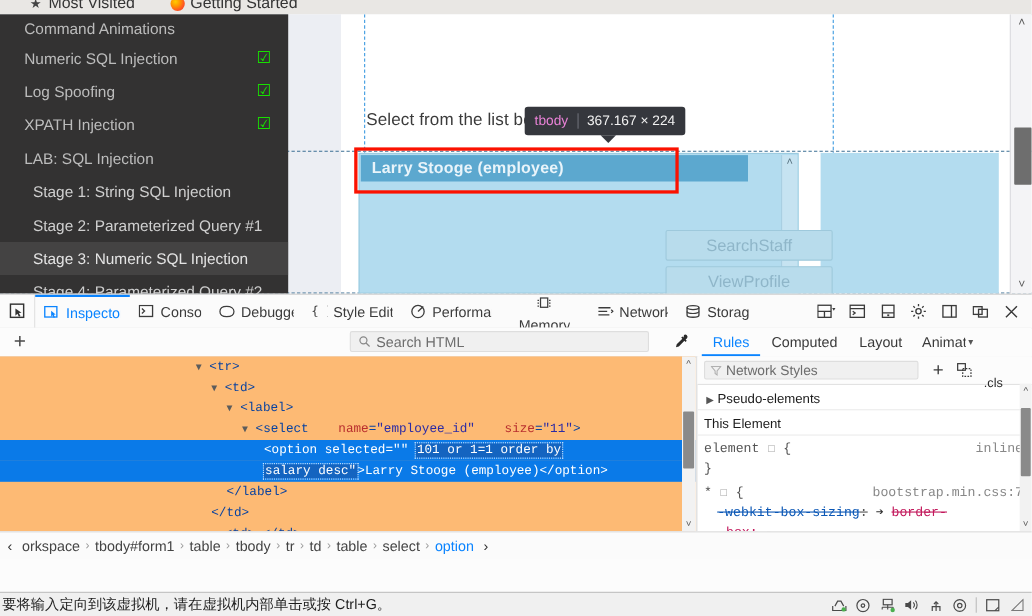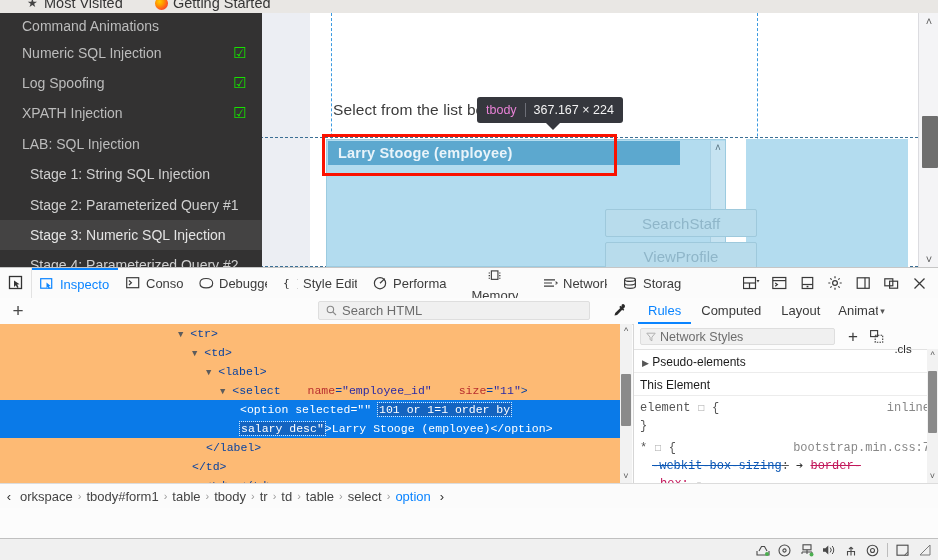--- a/index.html
+++ b/index.html
@@ -600,20 +600,21 @@
         <span class="bc-sep">›</span>
         <span class="bc-item">select</span>
         <span class="bc-sep">›</span>
         <span class="bc-item sel">option</span>
       </div>
     <div id="bc-next">›</div>
   </div>
 </div>
 
 <div id="vm-statusbar">
+  <div id="vm-msg">要将输入定向到该虚拟机，请在虚拟机内部单击或按 Ctrl+G。</div>
   <div id="vm-icons">
     <div class="vm-ic">
       <svg width="14" height="13" viewBox="0 0 14 13">
           <path d="M1 7 V11 H13 V7" fill="none" stroke="#4a4a4a" stroke-width="1.1"></path>
           <path d="M3 7 L5.5 2.5 H8.5 L11 7" fill="none" stroke="#4a4a4a" stroke-width="1.1"></path>
           <circle cx="11" cy="10" r="2" fill="#4caf50"></circle>
         </svg>
     </div>
     <div class="vm-ic">
       <svg width="13" height="13" viewBox="0 0 13 13">

